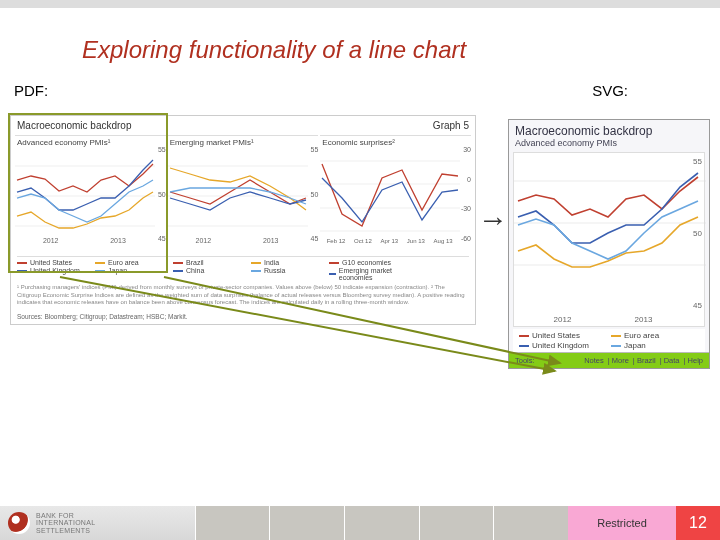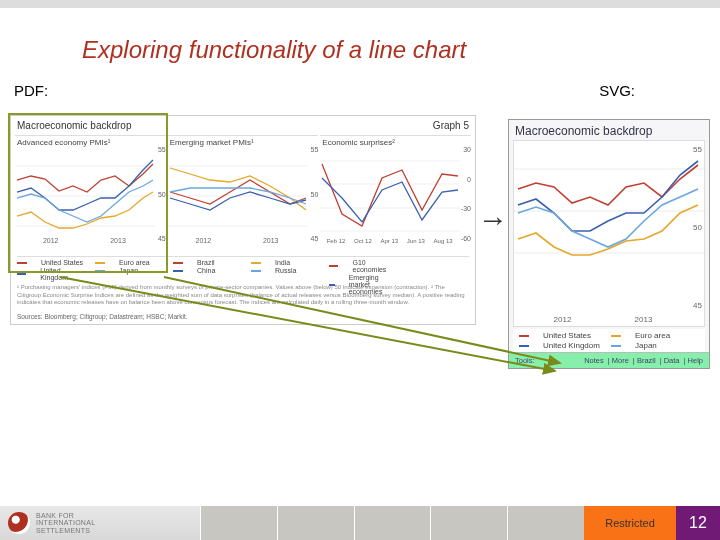--- a/index.html
+++ b/index.html
@@ -10,21 +10,21 @@
     position: relative;
     overflow: hidden;
   }
   .topbar { height: 8px; background: #ddd; }
   .title {
     font-size: 24px; color: #b03020;
     margin: 28px 0 18px 82px; font-weight: normal; font-style: italic;
   }
   .labels-row {
     display: flex; justify-content: space-between;
-    padding: 0 25px 0 14px; font-size: 15px;
+    padding: 0 32px 0 14px; font-size: 15px;
   }
   .content {
     position: relative;
     padding: 8px 10px 0 10px;
     height: 320px;
   }
   
   .pdf-group {
     position: absolute; left: 10px; top: 16px;
     width: 466px; height: 210px;
@@ -59,21 +59,21 @@
     width: 160px; height: 160px;
     border: 2px solid #8a9a2a; pointer-events: none;
   }
   .pdf-legend {
     position: absolute; left: 6px; right: 6px; top: 140px;
     border-top: 1px solid #ddd; padding-top: 2px;
     display: flex; flex-wrap: wrap; gap: 2px 8px;
     font-size: 7px; color: #444;
   }
   .pdf-legend .col { display: flex; flex-direction: column; gap: 1px; width: 70px; }
-  .lg { display: flex; align-items: center; gap: 14px; }
+  .lg { display: flex; align-items: center; gap: 3px; }
   .lg .sw { width: 10px; height: 2px; }
   .footnote {
     position: absolute; left: 6px; right: 6px; bottom: 18px;
     font-size: 6px; color: #888; line-height: 1.2;
   }
   .source {
     position: absolute; left: 6px; bottom: 4px;
     font-size: 6.5px; color: #666;
   }
   
@@ -100,21 +100,21 @@
     display: flex; justify-content: space-around;
     font-size: 8px; color: #666;
   }
   .svg-legend {
     padding: 2px 6px; font-size: 8px; color: #444;
     display: grid; grid-template-columns: 1fr 1fr; gap: 1px 4px;
     background: #fff; margin: 0 4px;
   }
   .svg-tools {
     border-top: 1px solid #bbb; padding: 3px 6px;
-    font-size: 7.5px; color: #446; background: #86efac;
+    font-size: 7.5px; color: #446; background: #84cc16;
     display: flex; justify-content: space-between;
   }
   .svg-tools .links span { margin-left: 4px; text-align: center; }
   .arrow-big {
     position: absolute; left: 478px; top: 100px;
     font-size: 30px; color: #333; font-weight: bold;
   }
   .annot-arrows {
     position: absolute; left: 0; top: 0; pointer-events: none;
   }
@@ -133,25 +133,25 @@
     background: radial-gradient(circle at 35% 35%, #fff 18%, #b03020 22% 58%, #fff 62%);
     position: relative;
   }
   .bis-text { font-size: 7px; line-height: 1.05; color: #777; letter-spacing: .3px; }
   .footer-imgs { flex: 2; display: flex; }
   .footer-imgs div {
     flex: 1; background: #c8c6c0;
     border-left: 1px solid #fff;
   }
   .footer-restricted {
-    width: 92px; display: flex; align-items: center; justify-content: center;
-    font-size: 11px; color: #333; background: #f97316;
+    width: 108px; display: flex; align-items: center; justify-content: center;
+    font-size: 11px; color: #333; background: #f9a8d4;
   }
   .footer-pagenum {
-    width: 44px; background: #701a75; color: #fff;
+    width: 44px; background: #ef4444; color: #fff;
     display: flex; align-items: center; justify-content: center;
     font-size: 16px;
   }
 </style>
 </head>
 <body>
 
 <div class="topbar"></div>
 
 <h1 class="title">Exploring functionality of a line chart</h1>
@@ -301,20 +301,21 @@
     <div class="footnote">¹ Purchasing managers' indices (PMI) derived from monthly surveys of private-sector companies. Values above (below) 50 indicate expansion (contraction). ² The Citigroup Economic Surprise Indices are defined as the weighted sum of data surprises (balance of actual releases versus Bloomberg survey median). A positive reading indicates that economic releases have on balance been above consensus forecast. The indices are calculated daily in a rolling three-month window.</div>
     <div class="source">Sources: Bloomberg; Citigroup; Datastream; HSBC; Markit.</div>
   </div>
 
   <div class="highlight-box"></div>
 
   <div class="arrow-big">→</div>
 
   <div class="svg-group">
     <div class="svg-title">Macroeconomic backdrop</div>
+    <div class="svg-sub">Advanced economy PMIs</div>
     <div class="svg-chart">
       <svg width="192" height="140">
         <g stroke="#ddd" stroke-width="0.6">
             <line x1="0" y1="28" x2="192" y2="28"></line>
             <line x1="0" y1="70" x2="192" y2="70"></line>
             <line x1="0" y1="112" x2="192" y2="112"></line>
           </g>
         <polyline fill="none" stroke="#c04030" stroke-width="1.6" points="4,48 22,42 40,46 58,62 76,56 94,64 112,46 130,42 148,56 166,38 184,24"></polyline>
         <polyline fill="none" stroke="#e6a72a" stroke-width="1.6" points="4,98 22,92 40,106 58,114 76,114 94,108 112,100 130,98 148,90 166,72 184,64"></polyline>
         <polyline fill="none" stroke="#3a5fb0" stroke-width="1.6" points="4,64 22,58 40,72 58,90 76,90 94,80 112,72 130,72 148,56 166,34 184,20"></polyline>

